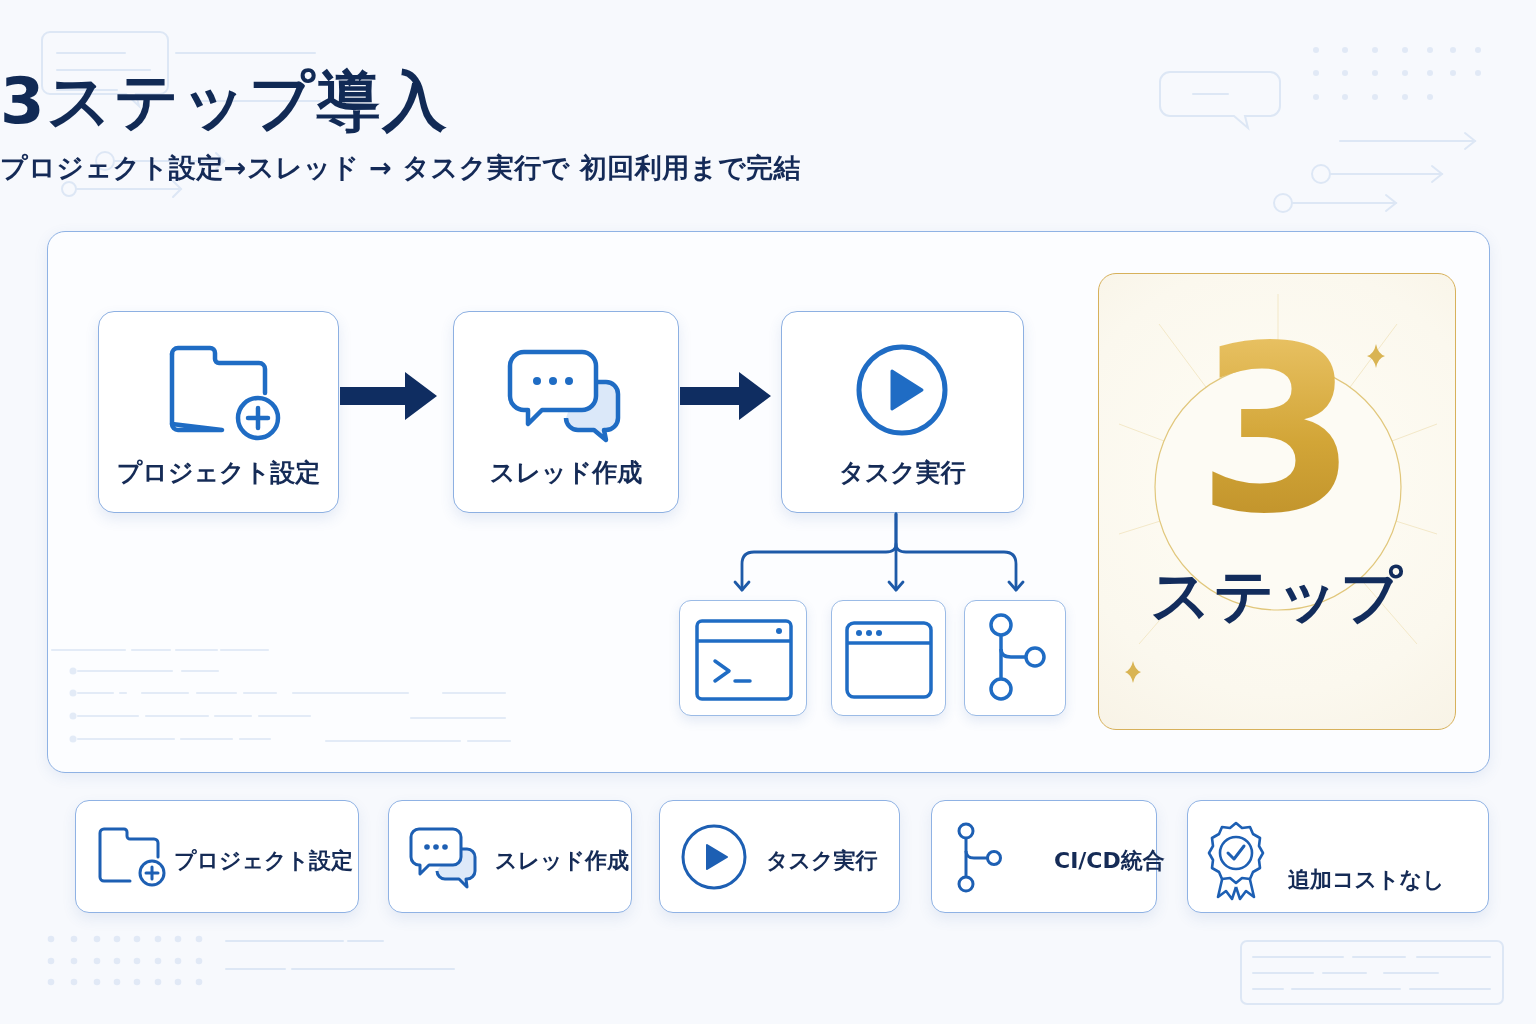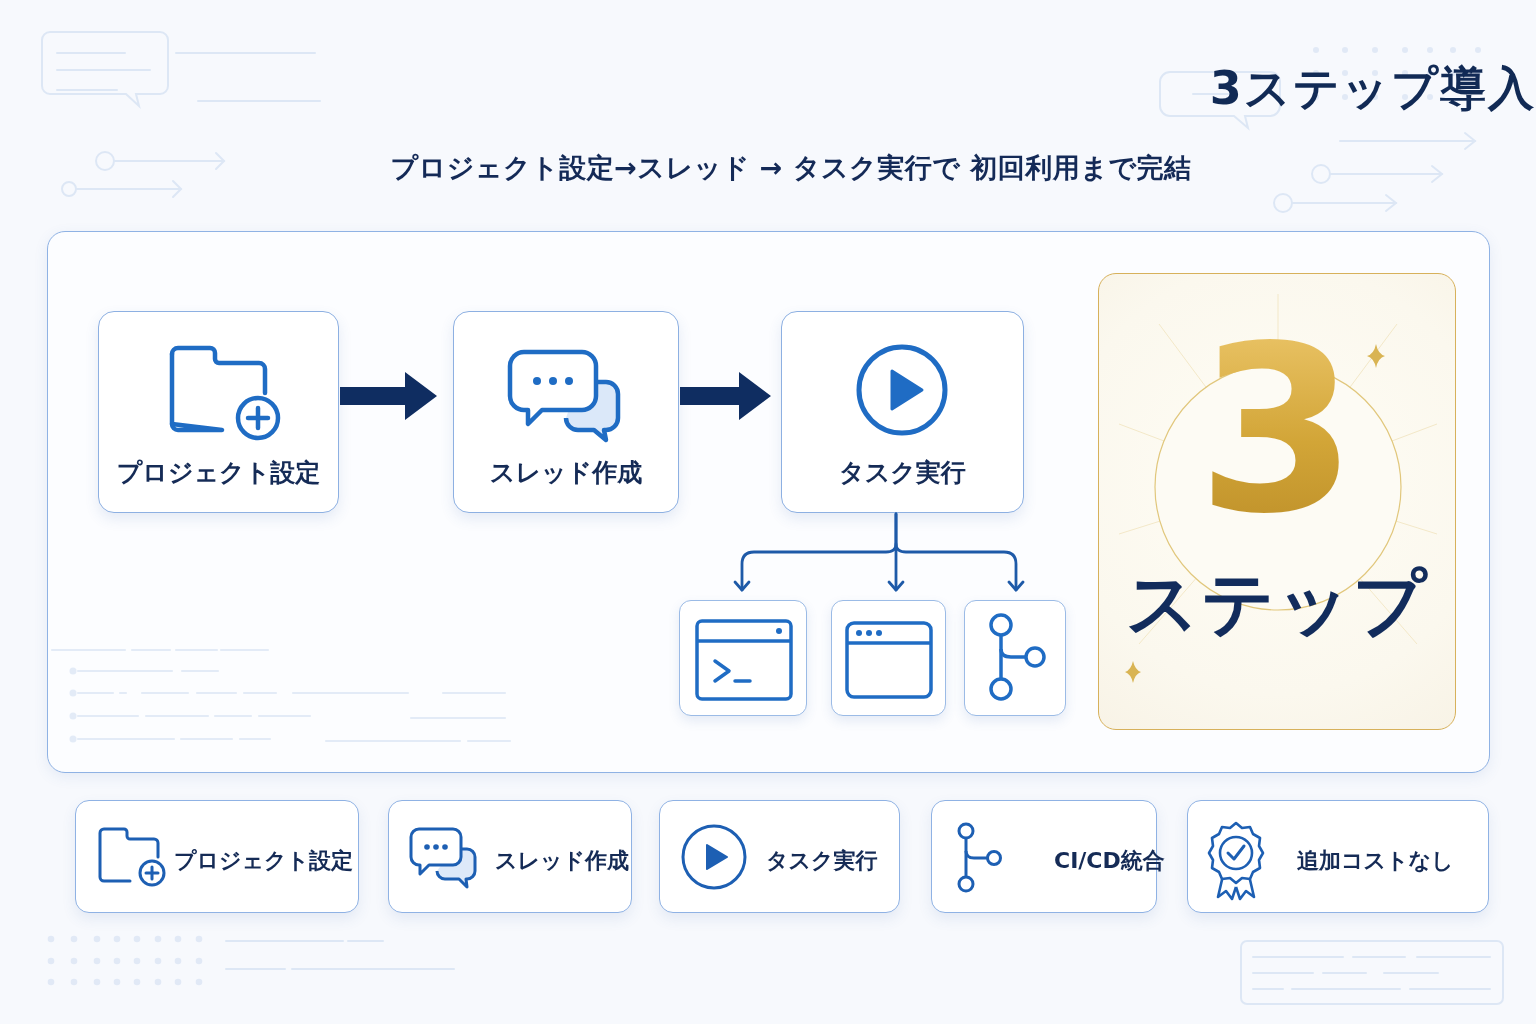--- a/index.html
+++ b/index.html
@@ -8,27 +8,27 @@
     position: relative;
     background: #f7f9fd;
     font-family: "DejaVu Sans", "Liberation Sans", sans-serif;
     color: #142a57;
   }
   .deco { position: absolute; pointer-events: none; }
 
   
   .title {
     position: absolute; left: 0; width: 1536px; top: 58px;
-    text-align: right; font-size: 46px; font-weight: bold;
+    text-align: left; font-size: 64px; font-weight: bold;
     color: #112a55; letter-spacing: 2px;
   }
   .subtitle {
     position: absolute; left: 0; width: 1536px; top: 150px;
-    text-align: center; font-size: 27px; font-weight: bold;
-    color: #142a57; letter-spacing: 0.5px; padding-left: 46px;
+    font-size: 27px; font-weight: bold;
+    color: #142a57; letter-spacing: 0.5px;
   }
 
   
   .panel {
     position: absolute; left: 47px; top: 231px; width: 1443px; height: 542px;
     border: 1.5px solid #8fb2e4; border-radius: 18px;
     background: #fcfdff;
     box-shadow: 0 4px 14px rgba(70,110,180,0.10);
   }
 
@@ -61,21 +61,21 @@
   .badge-num {
     position: absolute; left: 0; width: 100%; top: 42px; text-align: center;
     font-size: 230px; font-weight: bold; line-height: 1;
     color: #d4a93f;
     background: linear-gradient(180deg, #ecc66a 0%, #d2a537 55%, #bc8e28 100%);
     -webkit-background-clip: text; background-clip: text;
     -webkit-text-fill-color: transparent;
   }
   .badge-word {
     position: absolute; left: 0; width: 100%; top: 282px; text-align: center;
-    font-size: 72px; font-weight: bold; color: #122c5c; letter-spacing: 2px;
+    font-size: 60px; font-weight: bold; color: #122c5c; letter-spacing: 2px;
   }
 
   
   .pill {
     position: absolute; top: 800px; height: 113px; background: #fff;
     border: 1.5px solid #8fb2e4; border-radius: 14px;
     box-shadow: 0 6px 14px rgba(60,100,170,0.10);
   }
   .pill svg { position: absolute; }
   .pill-label {
@@ -356,14 +356,14 @@
 </div>
 
 <div class="pill" style="left:1187px;width:302px;">
   <svg style="left:16px;top:20px;" width="64" height="80" viewBox="0 0 64 80">
     <path d="M20 50 l-6 26 l8 -6 l6 8 l4 -12" fill="none" stroke="#1d5fb3" stroke-width="2.6" stroke-linejoin="round"></path>
     <path d="M44 50 l6 26 l-8 -6 l-6 8 l-4 -12" fill="none" stroke="#1d5fb3" stroke-width="2.6" stroke-linejoin="round"></path>
     <path d="M32 2 l6 5 l8 -1 l3 7 l7 4 l-1 8 l4 7 l-4 7 l1 8 l-7 4 l-3 7 l-8 -1 l-6 5 l-6 -5 l-8 1 l-3 -7 l-7 -4 l1 -8 l-4 -7 l4 -7 l-1 -8 l7 -4 l3 -7 l8 1z" fill="#fff" stroke="#1d5fb3" stroke-width="2.6" stroke-linejoin="round"></path>
     <circle cx="32" cy="32" r="16" fill="none" stroke="#1d5fb3" stroke-width="2.6"></circle>
     <polyline points="24,32 30,38 40,25" fill="none" stroke="#1d5fb3" stroke-width="3" stroke-linecap="round" stroke-linejoin="round"></polyline>
   </svg>
-  <div class="pill-label" style="left:109px;">追加コストなし</div>
+  <div class="pill-label" style="left:100px;margin-top:19px;">追加コストなし</div>
 </div>
 
 </body></html>

